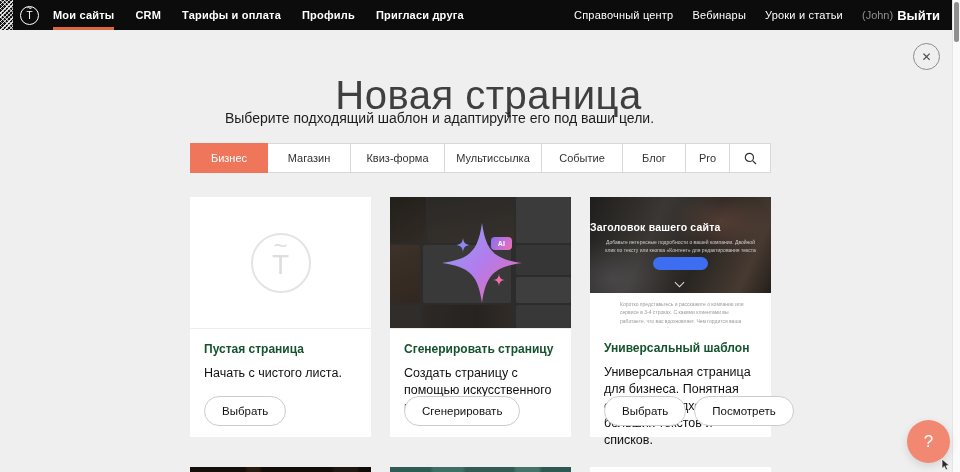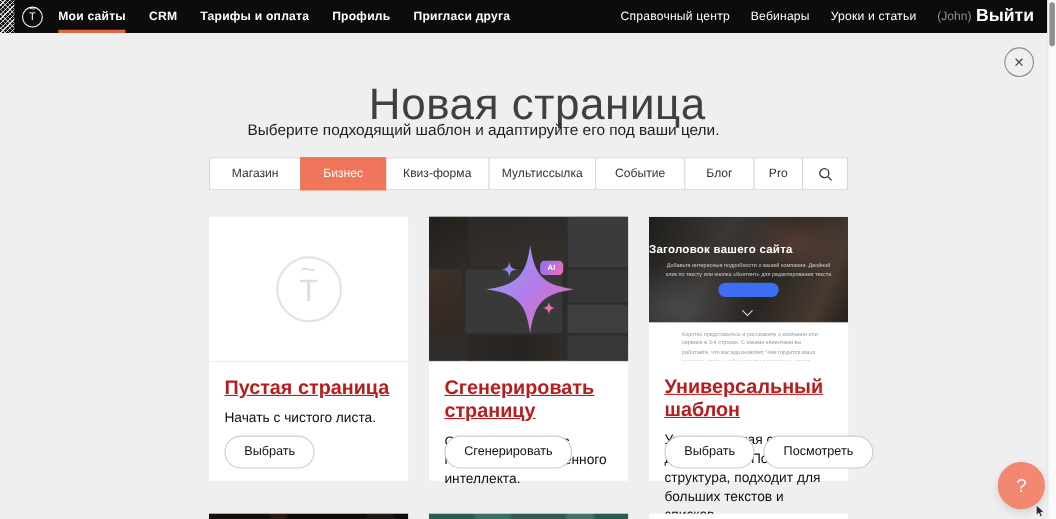--- a/index.html
+++ b/index.html
@@ -19,21 +19,21 @@
         font-size:10px;line-height:15px;font-weight:400;}
   .logo-mark::before{content:"~";position:absolute;left:0;top:-7px;width:100%;font-size:9px;}
   .nav-left{position:absolute;left:53px;top:0;height:30px;display:flex;gap:21px;align-items:stretch;}
   .nav-item{position:relative;display:flex;align-items:center;color:#fff;font-size:11px;
         font-weight:700;letter-spacing:.2px;cursor:pointer;white-space:nowrap;}
   .nav-item.active::after{content:"";position:absolute;left:0;right:0;bottom:0;height:3px;background:#e0663f;}
   .nav-right{position:absolute;right:13px;top:0;height:30px;display:flex;gap:19px;align-items:center;}
   .nav-right .nav-item{font-weight:400;}
   .user-chip{display:flex;align-items:center;gap:4px;}
   .user-name{color:#8f8f8f;font-size:11px;font-weight:400;}
-  .logout{color:#fff;font-size:16px;font-weight:700;cursor:pointer;}
+  .logout{color:#fff;font-size:13px;font-weight:700;cursor:pointer;}
 
   
   .scroll-track{position:absolute;right:0;top:0;width:7px;height:472px;background:#fafafa;border-left:1px solid #e5e5e5;}
   .scroll-thumb{position:absolute;right:1px;top:2px;width:5px;height:40px;border-radius:3px;background:#8f8f8f;cursor:pointer;}
 
   
   .page-title{position:absolute;left:0;top:46px;width:953px;text-align:center;
         font-size:40px;font-weight:300;color:#3f3f3f;letter-spacing:.5px;margin-left:12px;}
   .page-subtitle{position:absolute;left:0;top:110px;width:879px;text-align:center;
         font-size:14px;color:#1d1d1d;}
@@ -49,21 +49,21 @@
   .tab.active{background:#ef765b;border-color:#ef765b;color:#fff;z-index:1;}
   .t0{width:78px}.t1{width:84px}.t2{width:98px}.t3{width:95px}.t4{width:82px}.t5{width:64px}.t6{width:45px}
   .tab-search{flex:1;}
   .tab-search svg{display:block;}
 
   
   .cards{position:absolute;left:190px;top:197px;display:flex;gap:19px;}
   .card{position:relative;width:181px;height:240px;background:#fff;}
   .card-img{position:relative;height:131px;border-bottom:1px solid #ededed;overflow:hidden;}
   .card-body{padding:13px 14px 0 14px;}
-  .card-title{font-size:18px;font-weight:700;color:#b91c1c;text-decoration:underline;}
+  .card-title{font-size:12px;font-weight:700;color:#14532d;}
   .card-desc{font-size:12.5px;color:#101010;margin-top:9px;line-height:1.35;}
   .card-actions{position:absolute;left:14px;bottom:11px;display:flex;gap:8px;}
   .btn{box-sizing:border-box;height:30px;padding:0 17px;border:1px solid #ccc;border-radius:16px;
         background:#fff;font-family:inherit;font-size:11.5px;color:#111;cursor:pointer;line-height:27px;}
 
   
   .blank-wrap{position:absolute;inset:0;display:flex;align-items:center;justify-content:center;}
   .blank-logo{position:relative;width:56px;height:56px;border:2px solid #e4e4e4;border-radius:50%;color:#dedede;}
   .blank-t{position:absolute;left:0;top:9px;width:100%;text-align:center;font-size:28px;line-height:42px;font-weight:400;}
   .blank-t::before{content:"~";position:absolute;left:0;top:-19px;width:100%;font-size:24px;}
@@ -141,22 +141,22 @@
     <div class="scroll-thumb"></div>
   </div>
 
   <h1 class="page-title">Новая страница</h1>
   <div class="page-subtitle">Выберите подходящий шаблон и адаптируйте его под ваши цели.</div>
   <button class="close-btn">
     <span>✕</span>
   </button>
 
   <div class="tabs">
+    <div class="tab t0 active">Бизнес</div>
     <div class="tab t1">Магазин</div>
-    <div class="tab t0 active">Бизнес</div>
     <div class="tab t3">Квиз-форма</div>
     <div class="tab t2">Мультиссылка</div>
     <div class="tab t4">Событие</div>
     <div class="tab t5">Блог</div>
     <div class="tab t6">Pro</div>
     <div class="tab tab-search">
       <svg width="13" height="13" viewBox="0 0 13 13">
         <circle cx="5.4" cy="5.4" r="4.1" fill="none" stroke="#333" stroke-width="1.2"></circle>
         <line x1="8.6" y1="8.6" x2="12" y2="12" stroke="#333" stroke-width="1.2"></line>
       </svg>

